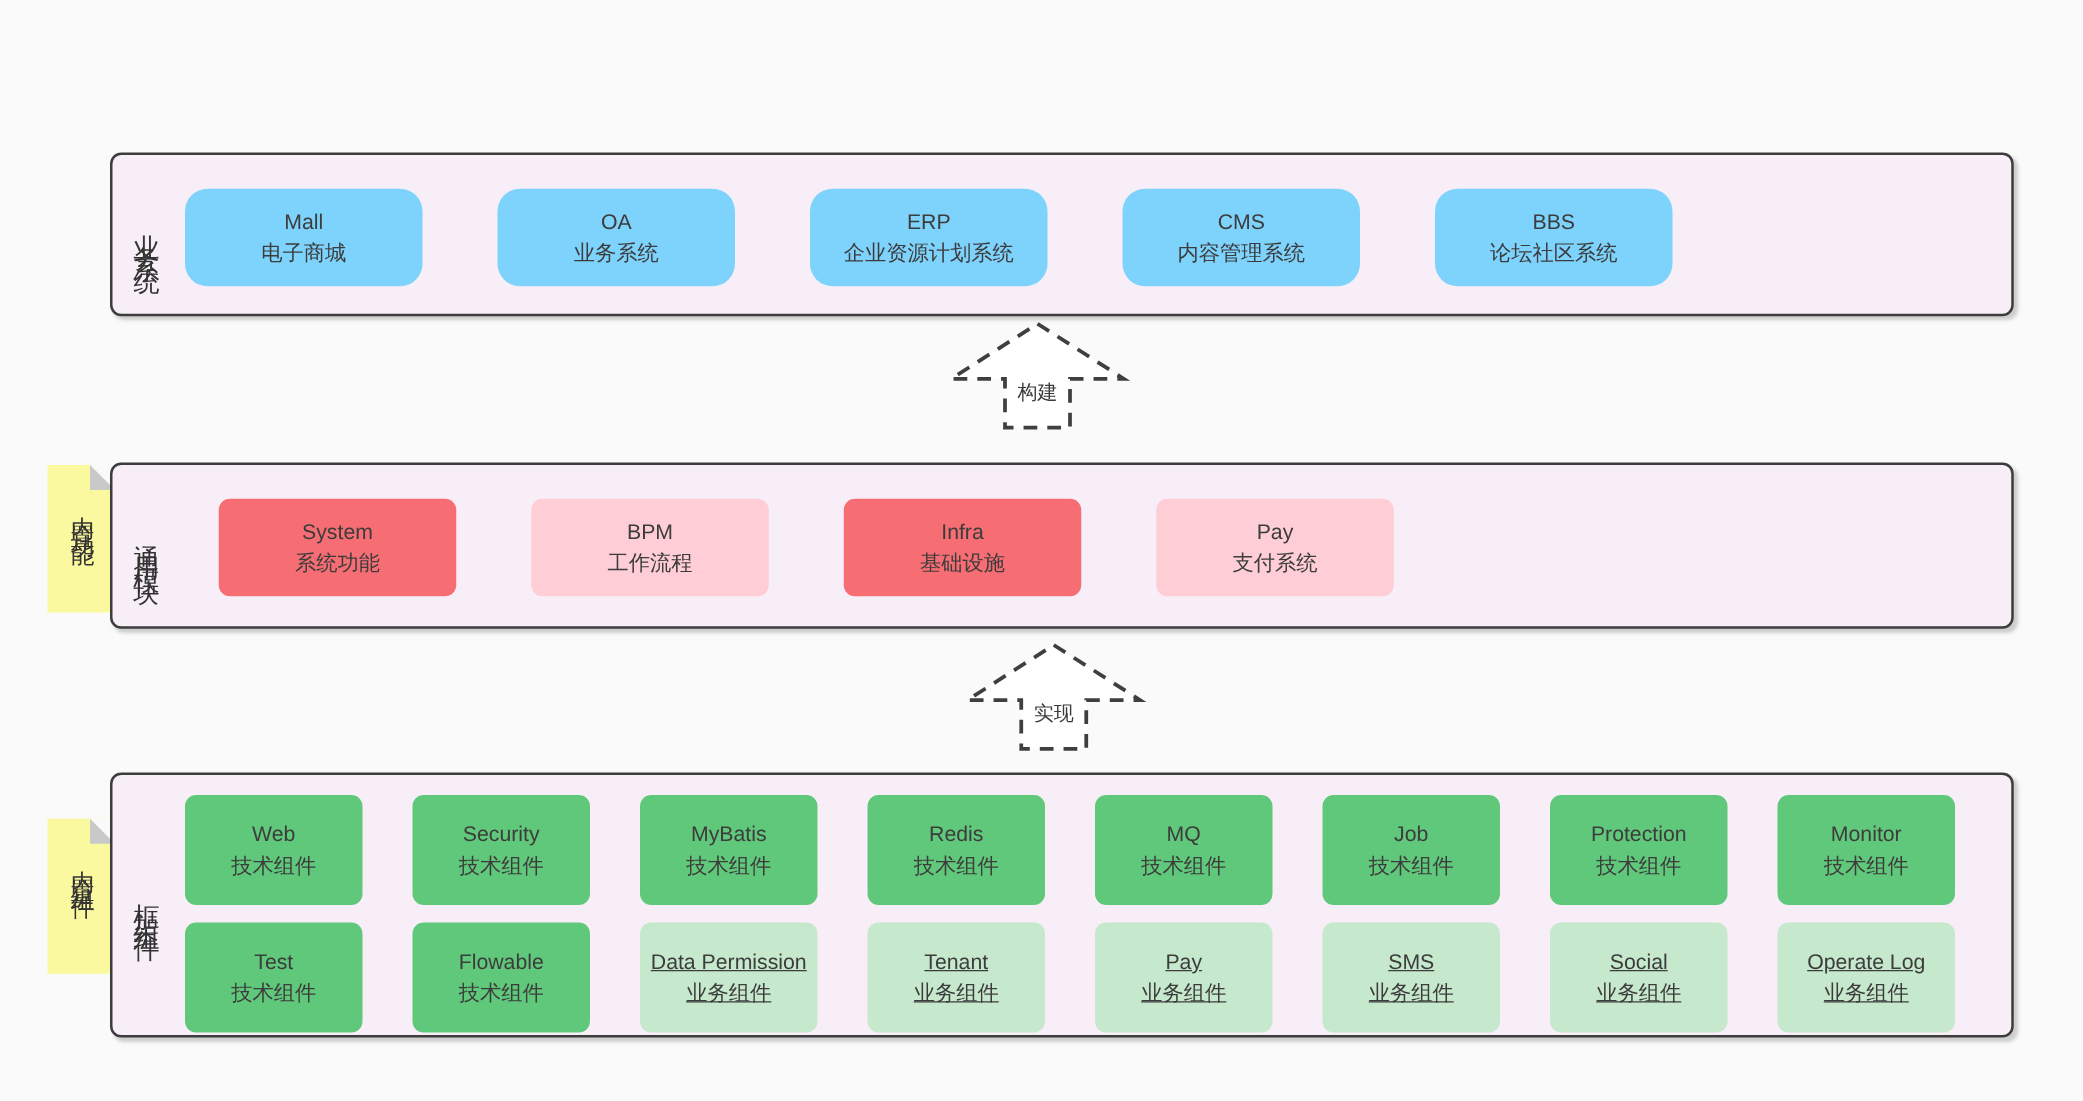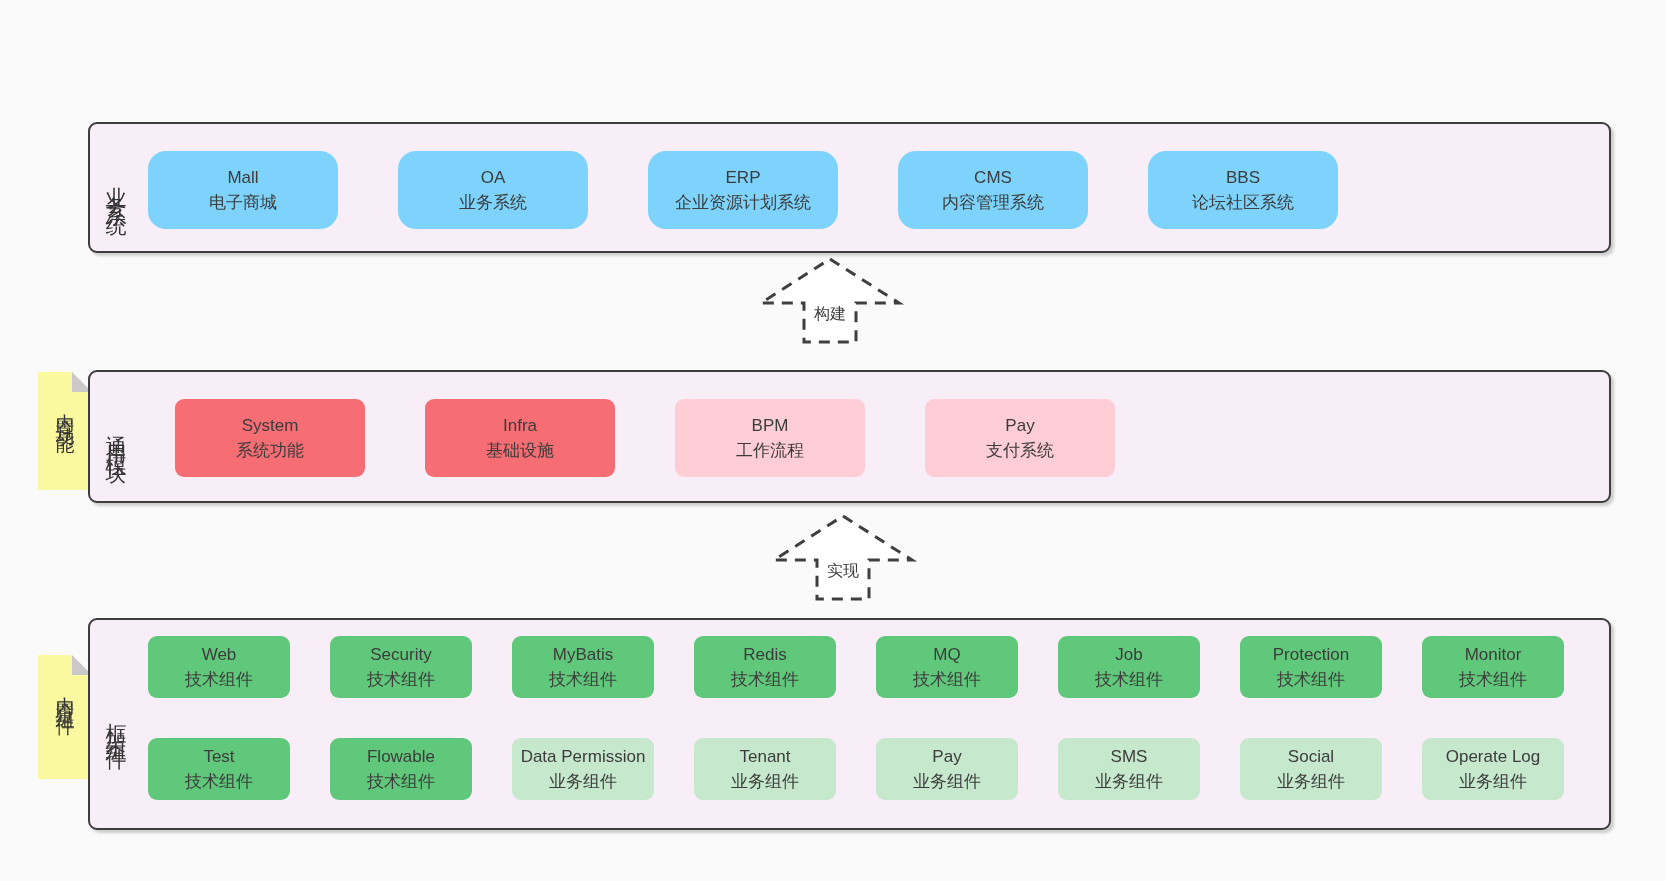--- a/index.html
+++ b/index.html
@@ -13,26 +13,26 @@
   .layer-label { position:absolute; left:12px; top:50%; transform:translateY(-50%);
     writing-mode:vertical-lr; text-orientation:upright; font-size:21px;
     letter-spacing:9px; color:#333; white-space:nowrap; }
 
   .box-row { position:absolute; left:58px; display:flex; gap:60px; }
   .box-row.grid8 { gap:40px; }
   .box { border-radius:9px; display:flex; flex-direction:column; align-items:center;
     justify-content:center; font-size:17px; line-height:25px; text-align:center;
     color:#3c3c3c; padding:2px 4px; }
   .w190 { width:190px; height:78px; }
-  .w142 { width:142px; height:62px; }
+  .w142 { width:142px; height:88px; }
   .blue   { background:#7dd3fc;border-radius:18px; }
   .red    { background:#f66d73; }
   .pink   { background:#fecdd5; }
   .green  { background:#60c87a; }
-  .lgreen { background:#c6e8cc; }
+  .lgreen { background:#c6e8cc;text-decoration:underline; }
 
   .note { position:absolute; left:38px; width:54px; background:#fbf99f; z-index:0;
     display:flex; justify-content:center; padding-top:26px; }
   .note::before { content:''; position:absolute; top:0; right:0; width:0; height:0;
     border-top:20px solid #fafafa; border-left:20px solid transparent; }
   .note::after { content:''; position:absolute; top:0; right:0; width:0; height:0;
     border-bottom:20px solid #c9c9c9; border-right:20px solid transparent; }
   .note-text { writing-mode:vertical-lr; text-orientation:upright; font-size:19px;
     letter-spacing:7px; color:#333; }
 
@@ -93,27 +93,27 @@
     <span class="note-text">内置功能</span>
   </div>
 
   <div class="layer" id="layer2">
     <div class="layer-label">通用模块</div>
     <div class="box-row">
       <div class="box w190 red">
         <span>System</span>
         <span>系统功能</span>
       </div>
+      <div class="box w190 pink">
+        <span>BPM</span>
+        <span>工作流程</span>
+      </div>
       <div class="box w190 red">
         <span>Infra</span>
         <span>基础设施</span>
-      </div>
-      <div class="box w190 pink">
-        <span>BPM</span>
-        <span>工作流程</span>
       </div>
       <div class="box w190 pink">
         <span>Pay</span>
         <span>支付系统</span>
       </div>
     </div>
   </div>
 
   <svg class="arrow" id="arrow2" viewBox="0 0 150 88">
     <polygon points="75,2 144,46 101,46 101,85 49,85 49,46 6,46" fill="#ffffff" stroke="#3f3f3f" stroke-width="3" stroke-dasharray="11 8"></polygon>

